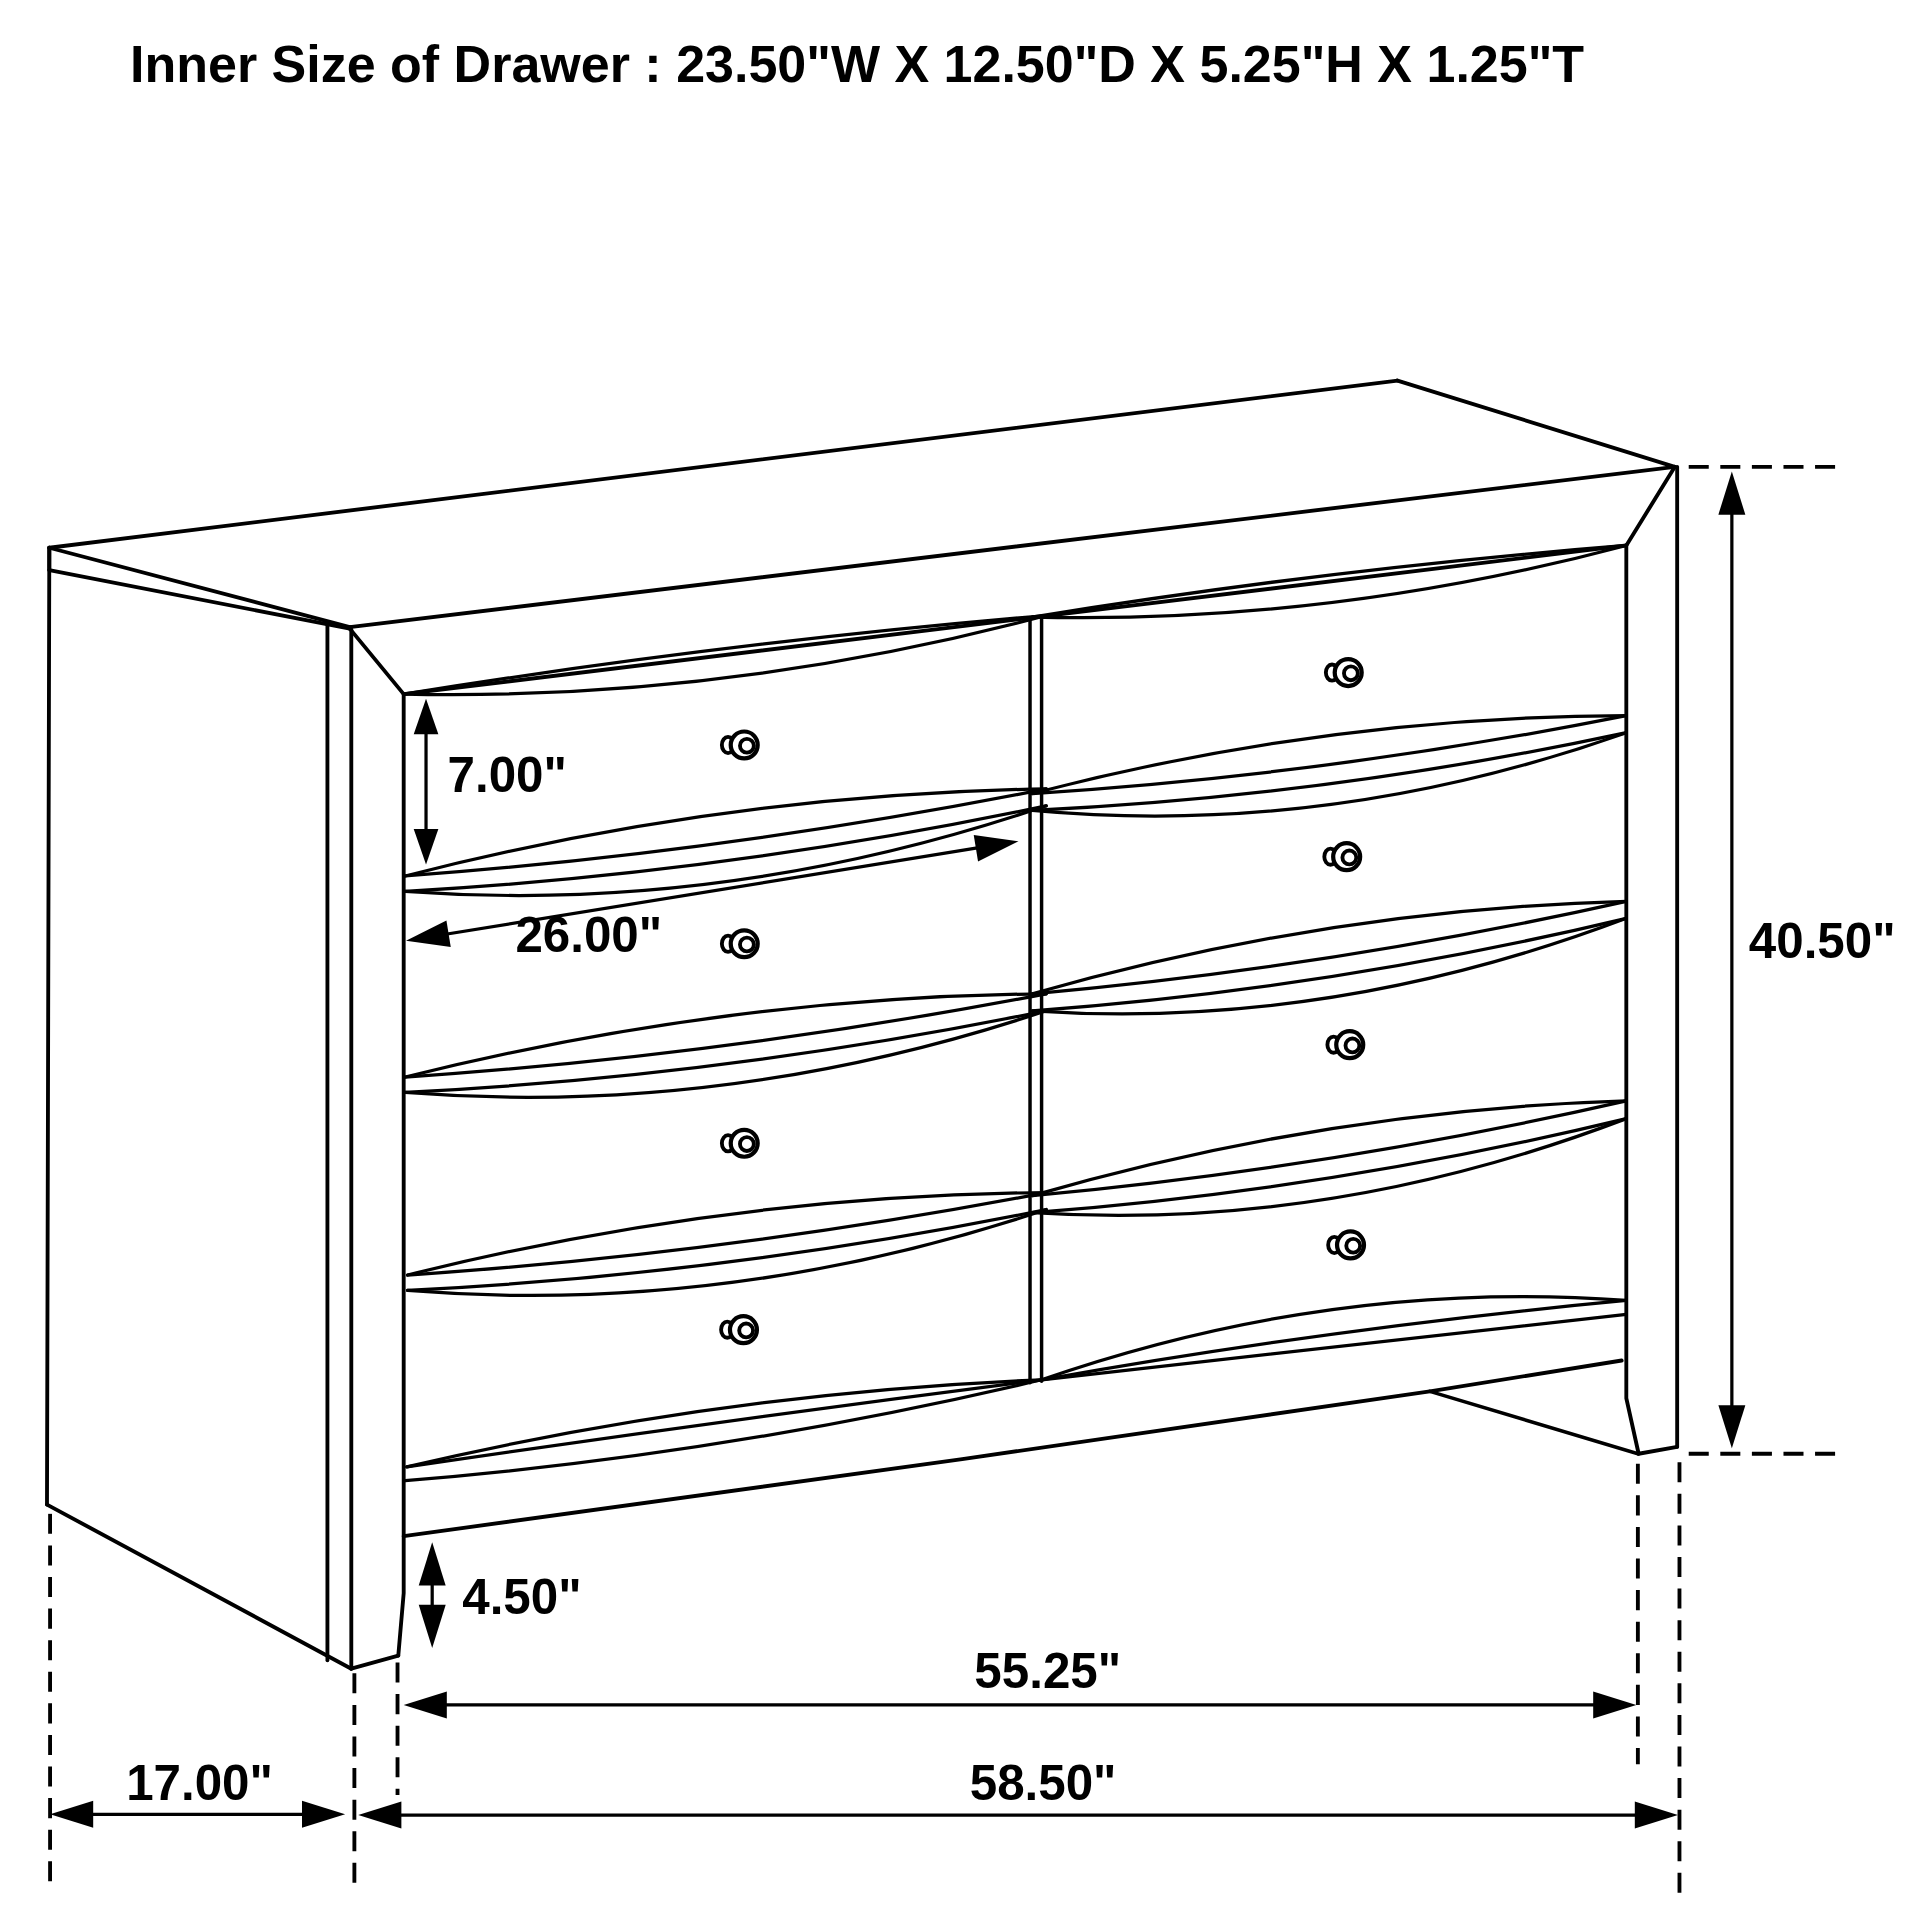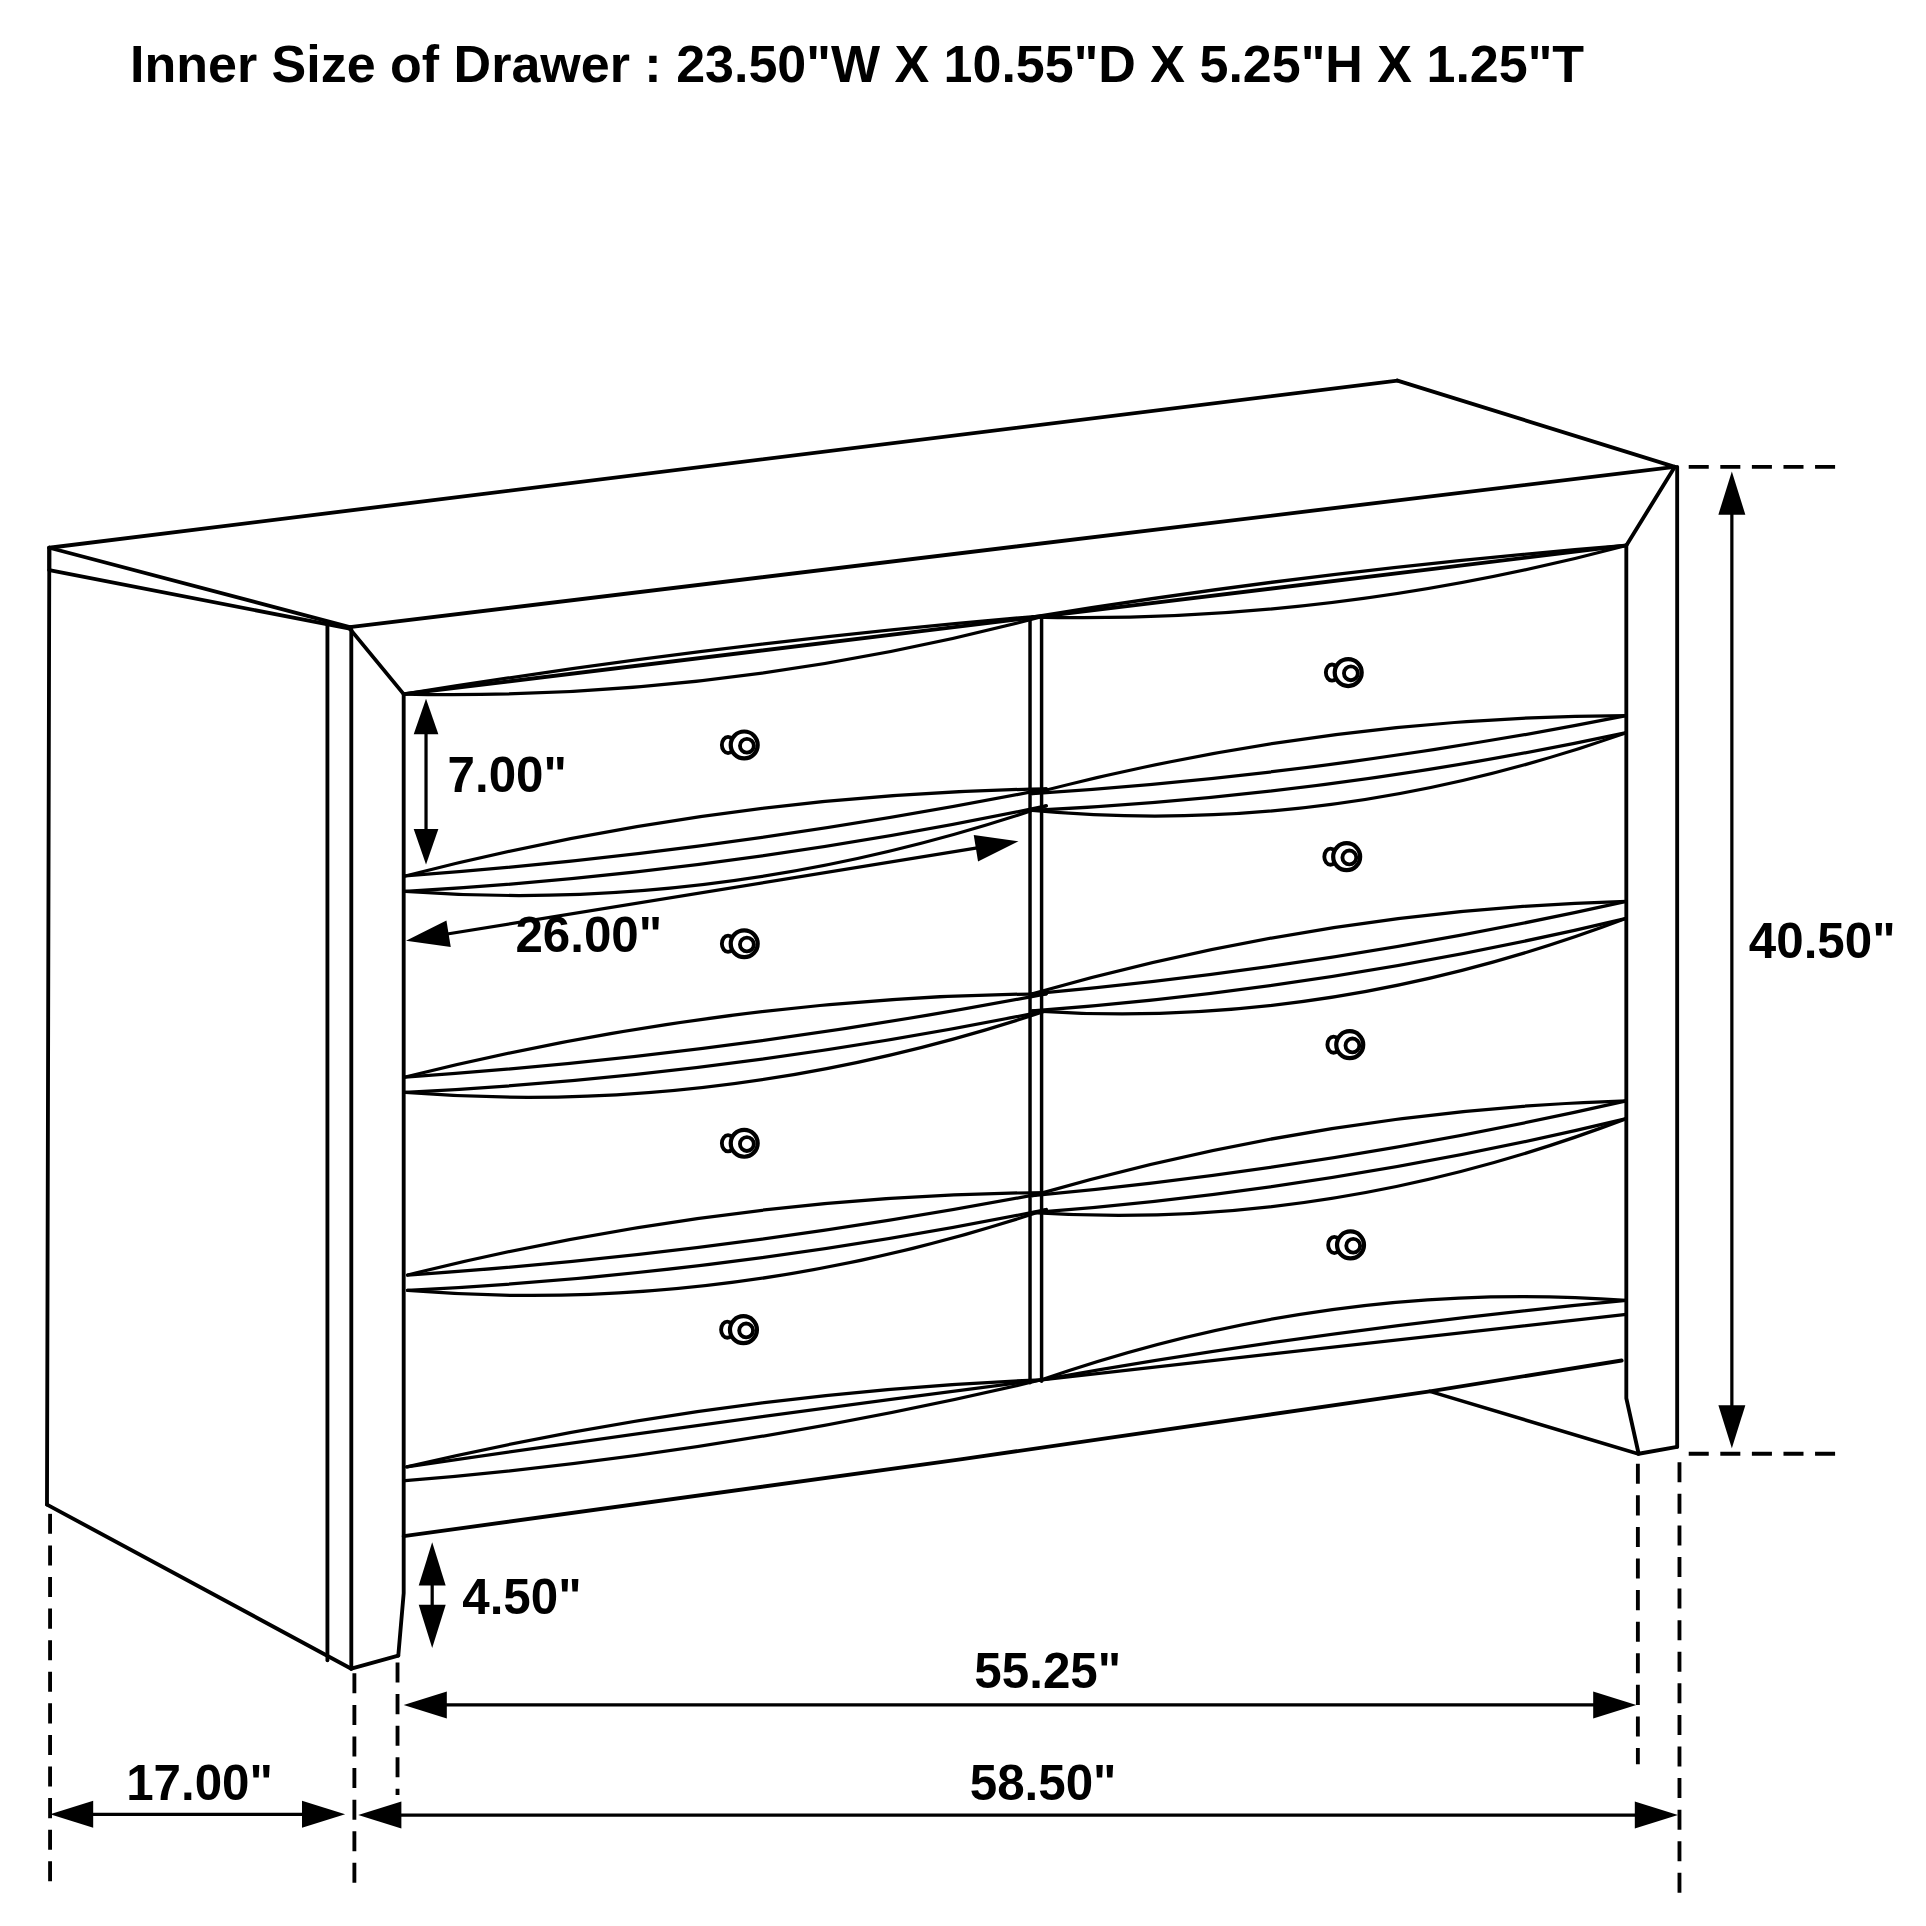--- a/index.html
+++ b/index.html
@@ -121,14 +121,14 @@
     <polygon points="65,2355 121.0,2337.5 121.0,2372.5" fill="#000"></polygon>
     <polygon points="448,2355 392.0,2372.5 392.0,2337.5" fill="#000"></polygon>
     <text x="581" y="1028" font-size="64" font-weight="bold" text-anchor="start" font-family="Liberation Sans, sans-serif" fill="#000">7.00"</text>
     <text x="669" y="1236" font-size="64" font-weight="bold" text-anchor="start" font-family="Liberation Sans, sans-serif" fill="#000">26.00"</text>
     <text x="2270" y="1243" font-size="64" font-weight="bold" text-anchor="start" font-family="Liberation Sans, sans-serif" fill="#000">40.50"</text>
     <text x="600" y="2095" font-size="64" font-weight="bold" text-anchor="start" font-family="Liberation Sans, sans-serif" fill="#000">4.50"</text>
     <text x="1360" y="2191" font-size="64" font-weight="bold" text-anchor="middle" font-family="Liberation Sans, sans-serif" fill="#000">55.25"</text>
     <text x="1354" y="2337" font-size="64" font-weight="bold" text-anchor="middle" font-family="Liberation Sans, sans-serif" fill="#000">58.50"</text>
     <text x="259" y="2337" font-size="64" font-weight="bold" text-anchor="middle" font-family="Liberation Sans, sans-serif" fill="#000">17.00"</text>
   </svg>
-<div class="title">Inner Size of Drawer : 23.50"W X 10.55"D X 5.25"H X 1.25"T</div>
+<div class="title">Inner Size of Drawer : 23.50"W X 12.50"D X 5.25"H X 1.25"T</div>
 
 
 </body></html>

